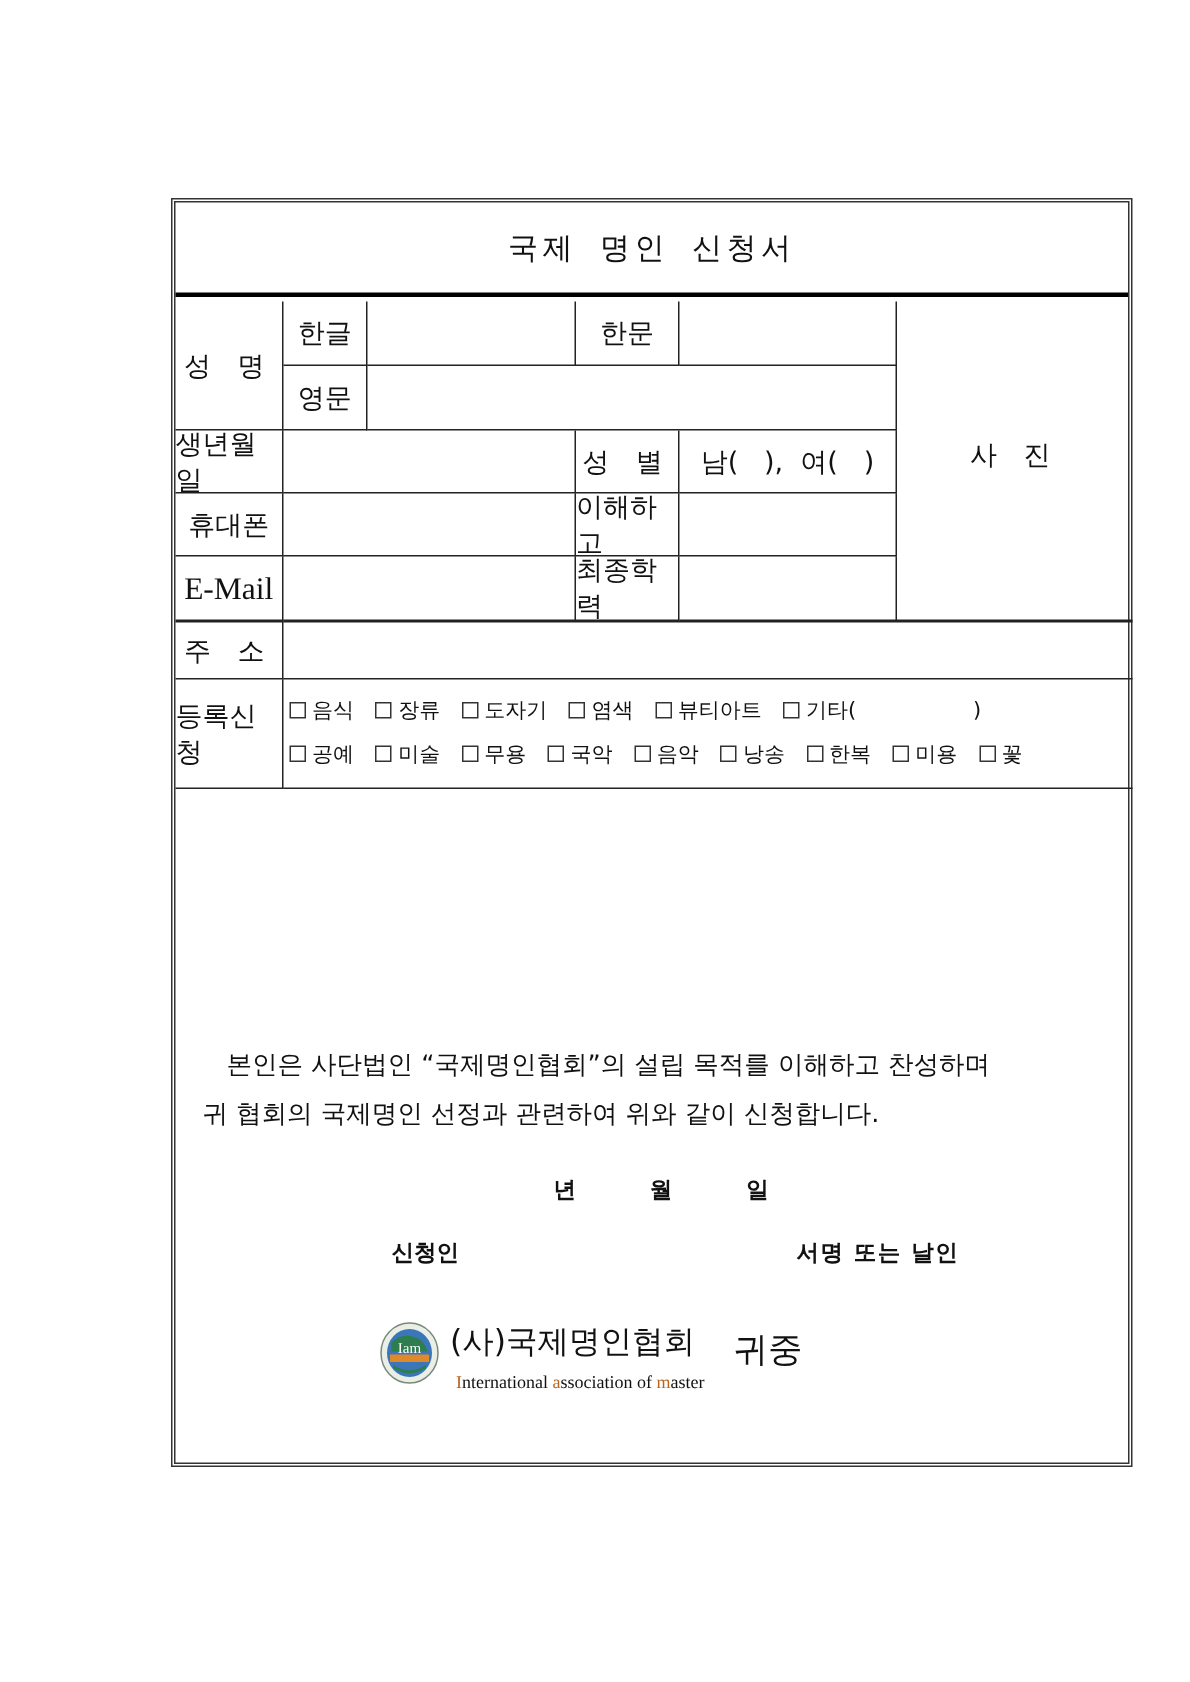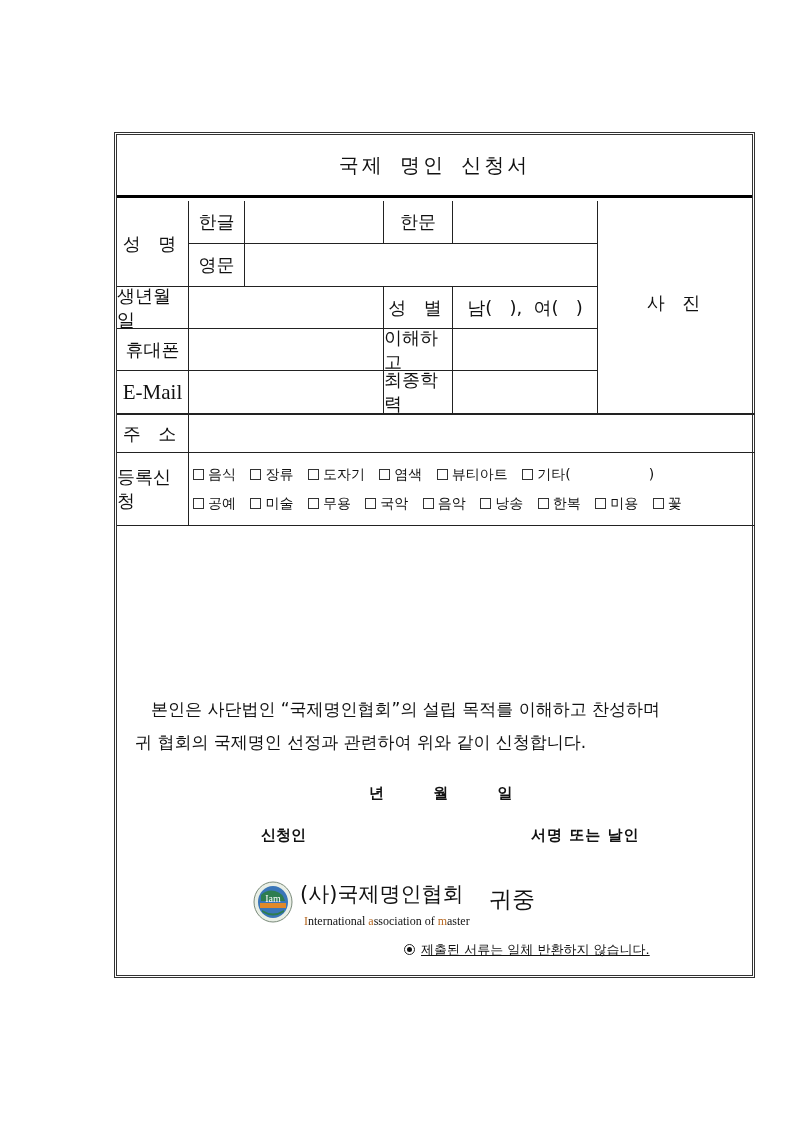--- a/index.html
+++ b/index.html
@@ -164,17 +164,14 @@
         <rect x="7" y="22" width="26" height="5" fill="#e0892a"></rect>
         <path d="M9 29 Q20 36 31 29 L31 31 Q20 38 9 31 Z" fill="#2e7d4f"></path>
         <text x="20" y="21" font-size="10" font-family="Liberation Serif, serif" fill="#fff" text-anchor="middle">Iam</text>
       </svg>
     </div>
     <div class="org-name">(사)국제명인협회</div>
     <div class="org-suffix">귀중</div>
     <div class="org-en">
       <span class="hl">I</span><span>nternational </span><span class="hl">a</span><span>ssociation of </span><span class="hl">m</span><span>aster</span>
     </div>
-    <div class="note">
-      <span class="bullet"></span><span class="txt">제출된 서류는 일체 반환하지 않습니다.</span>
-    </div>
   </div>
 </div>
 
 </body></html>

